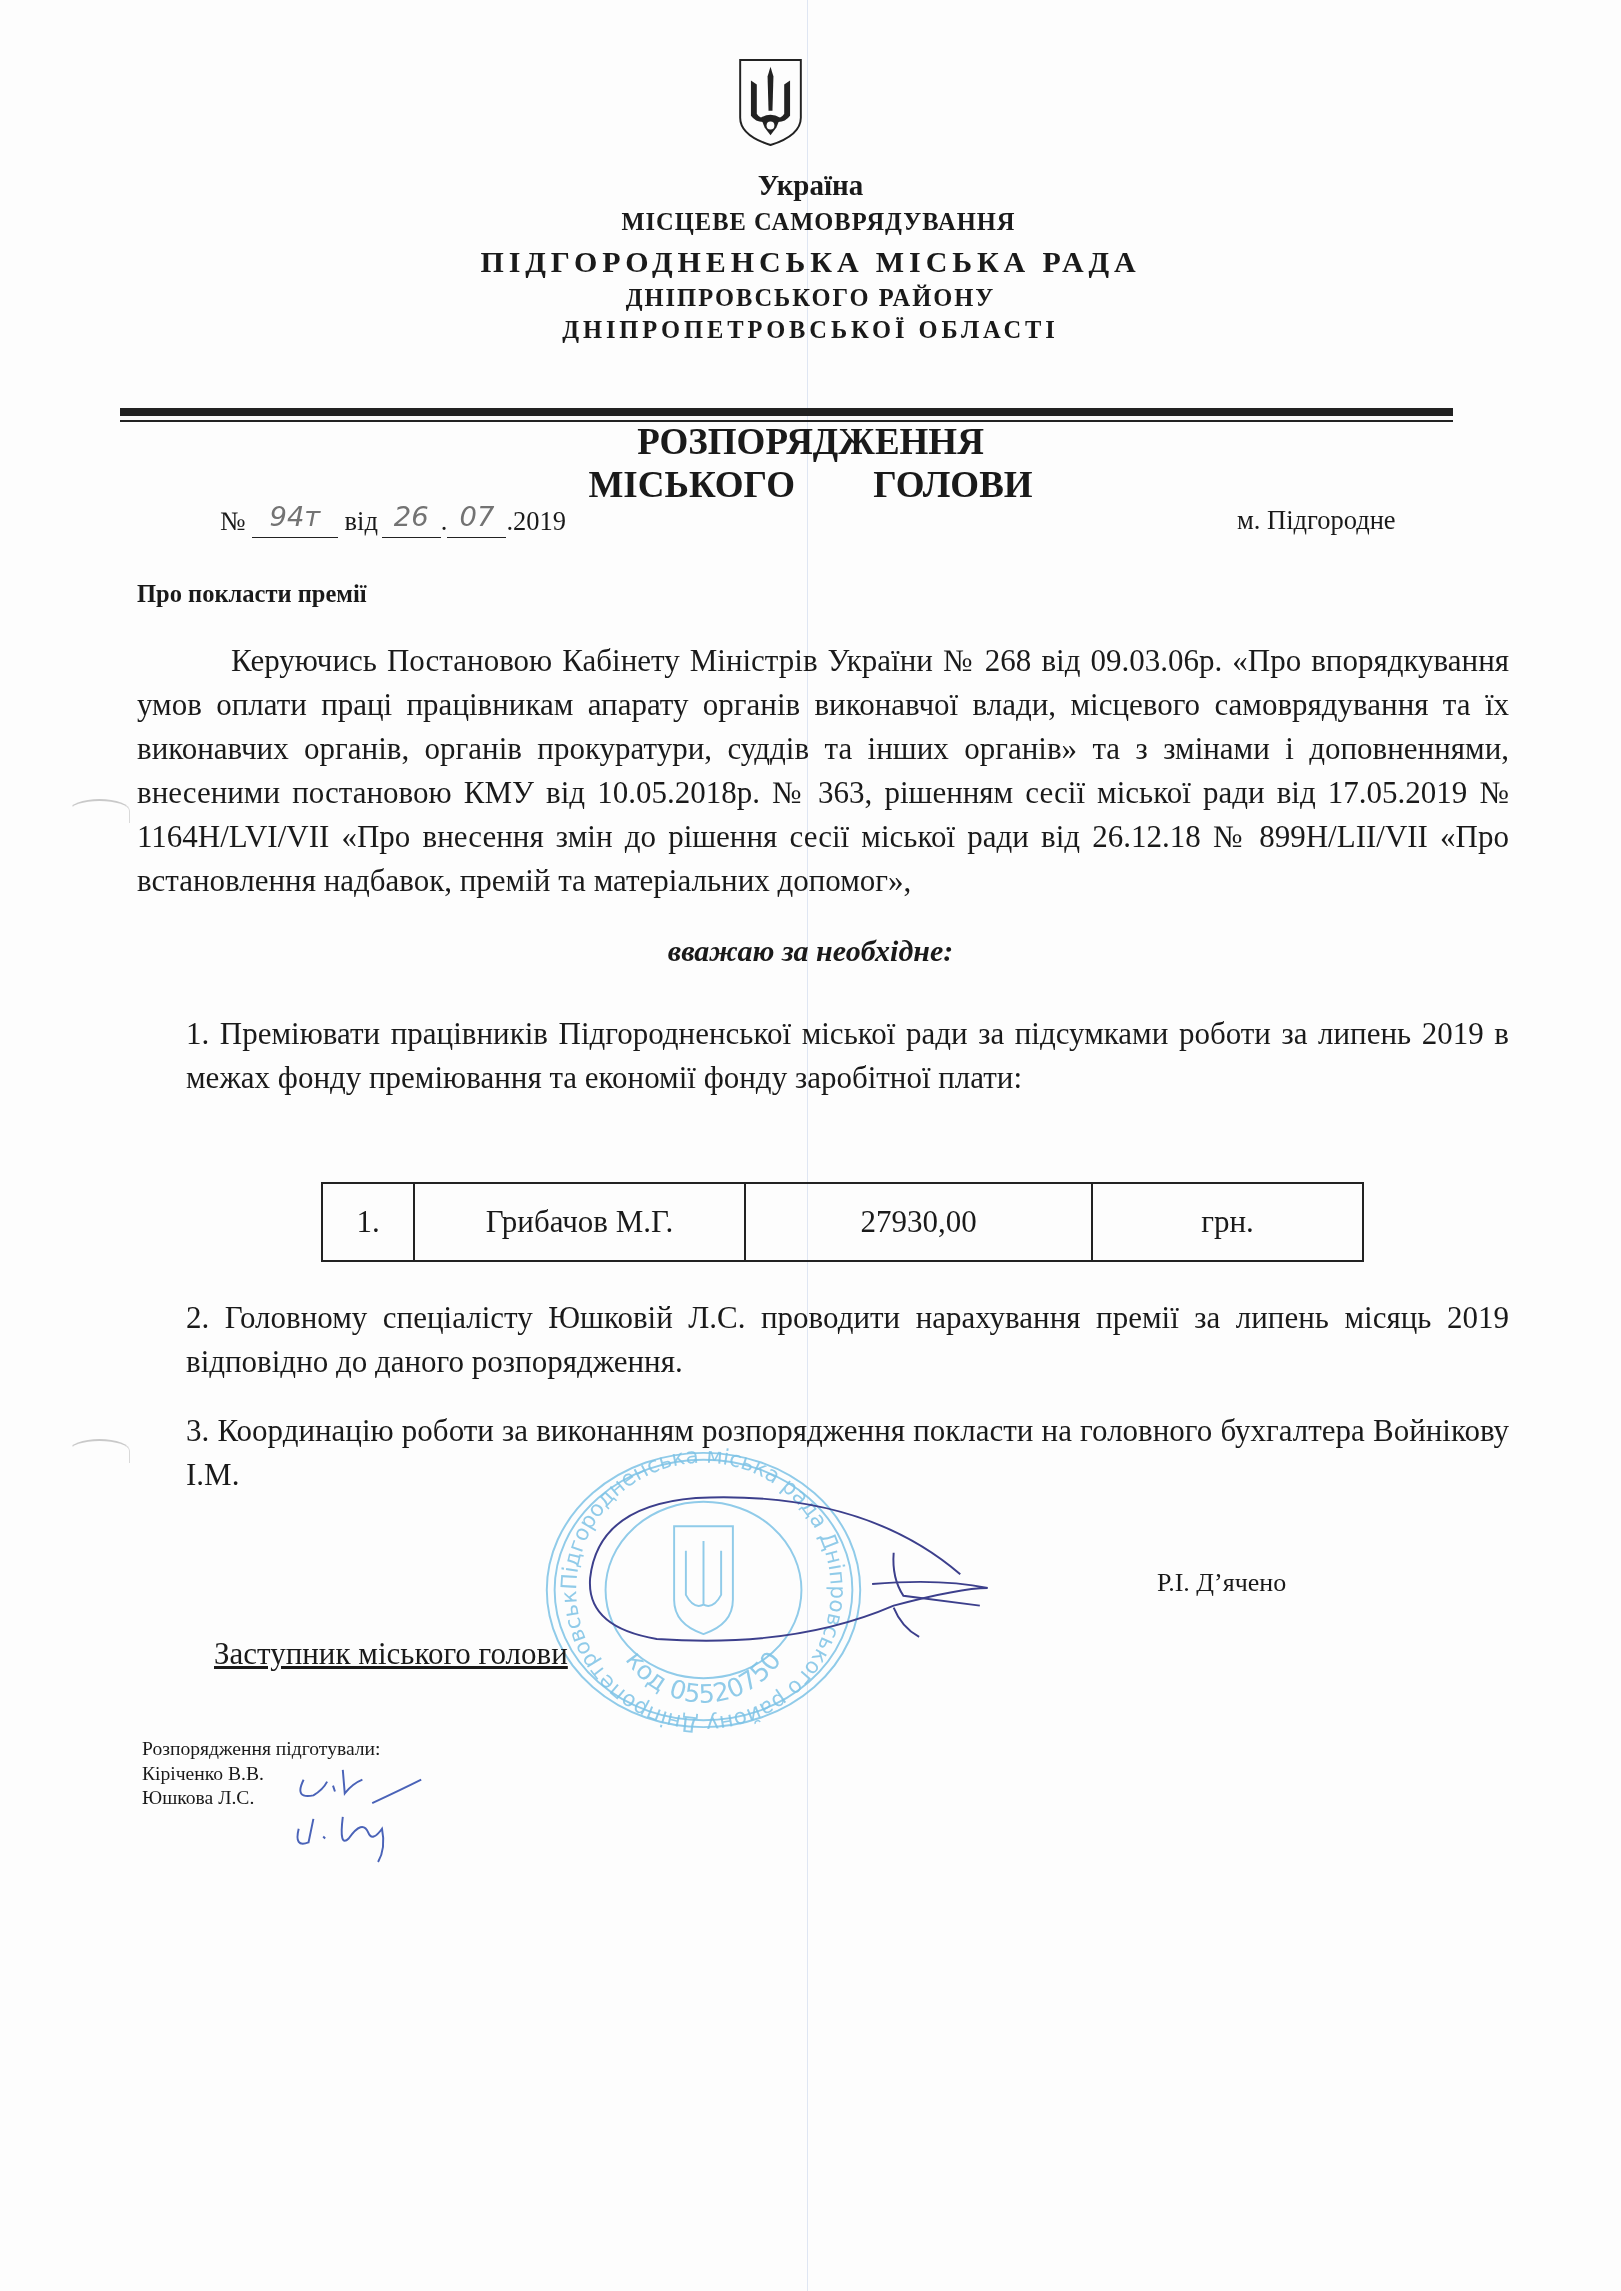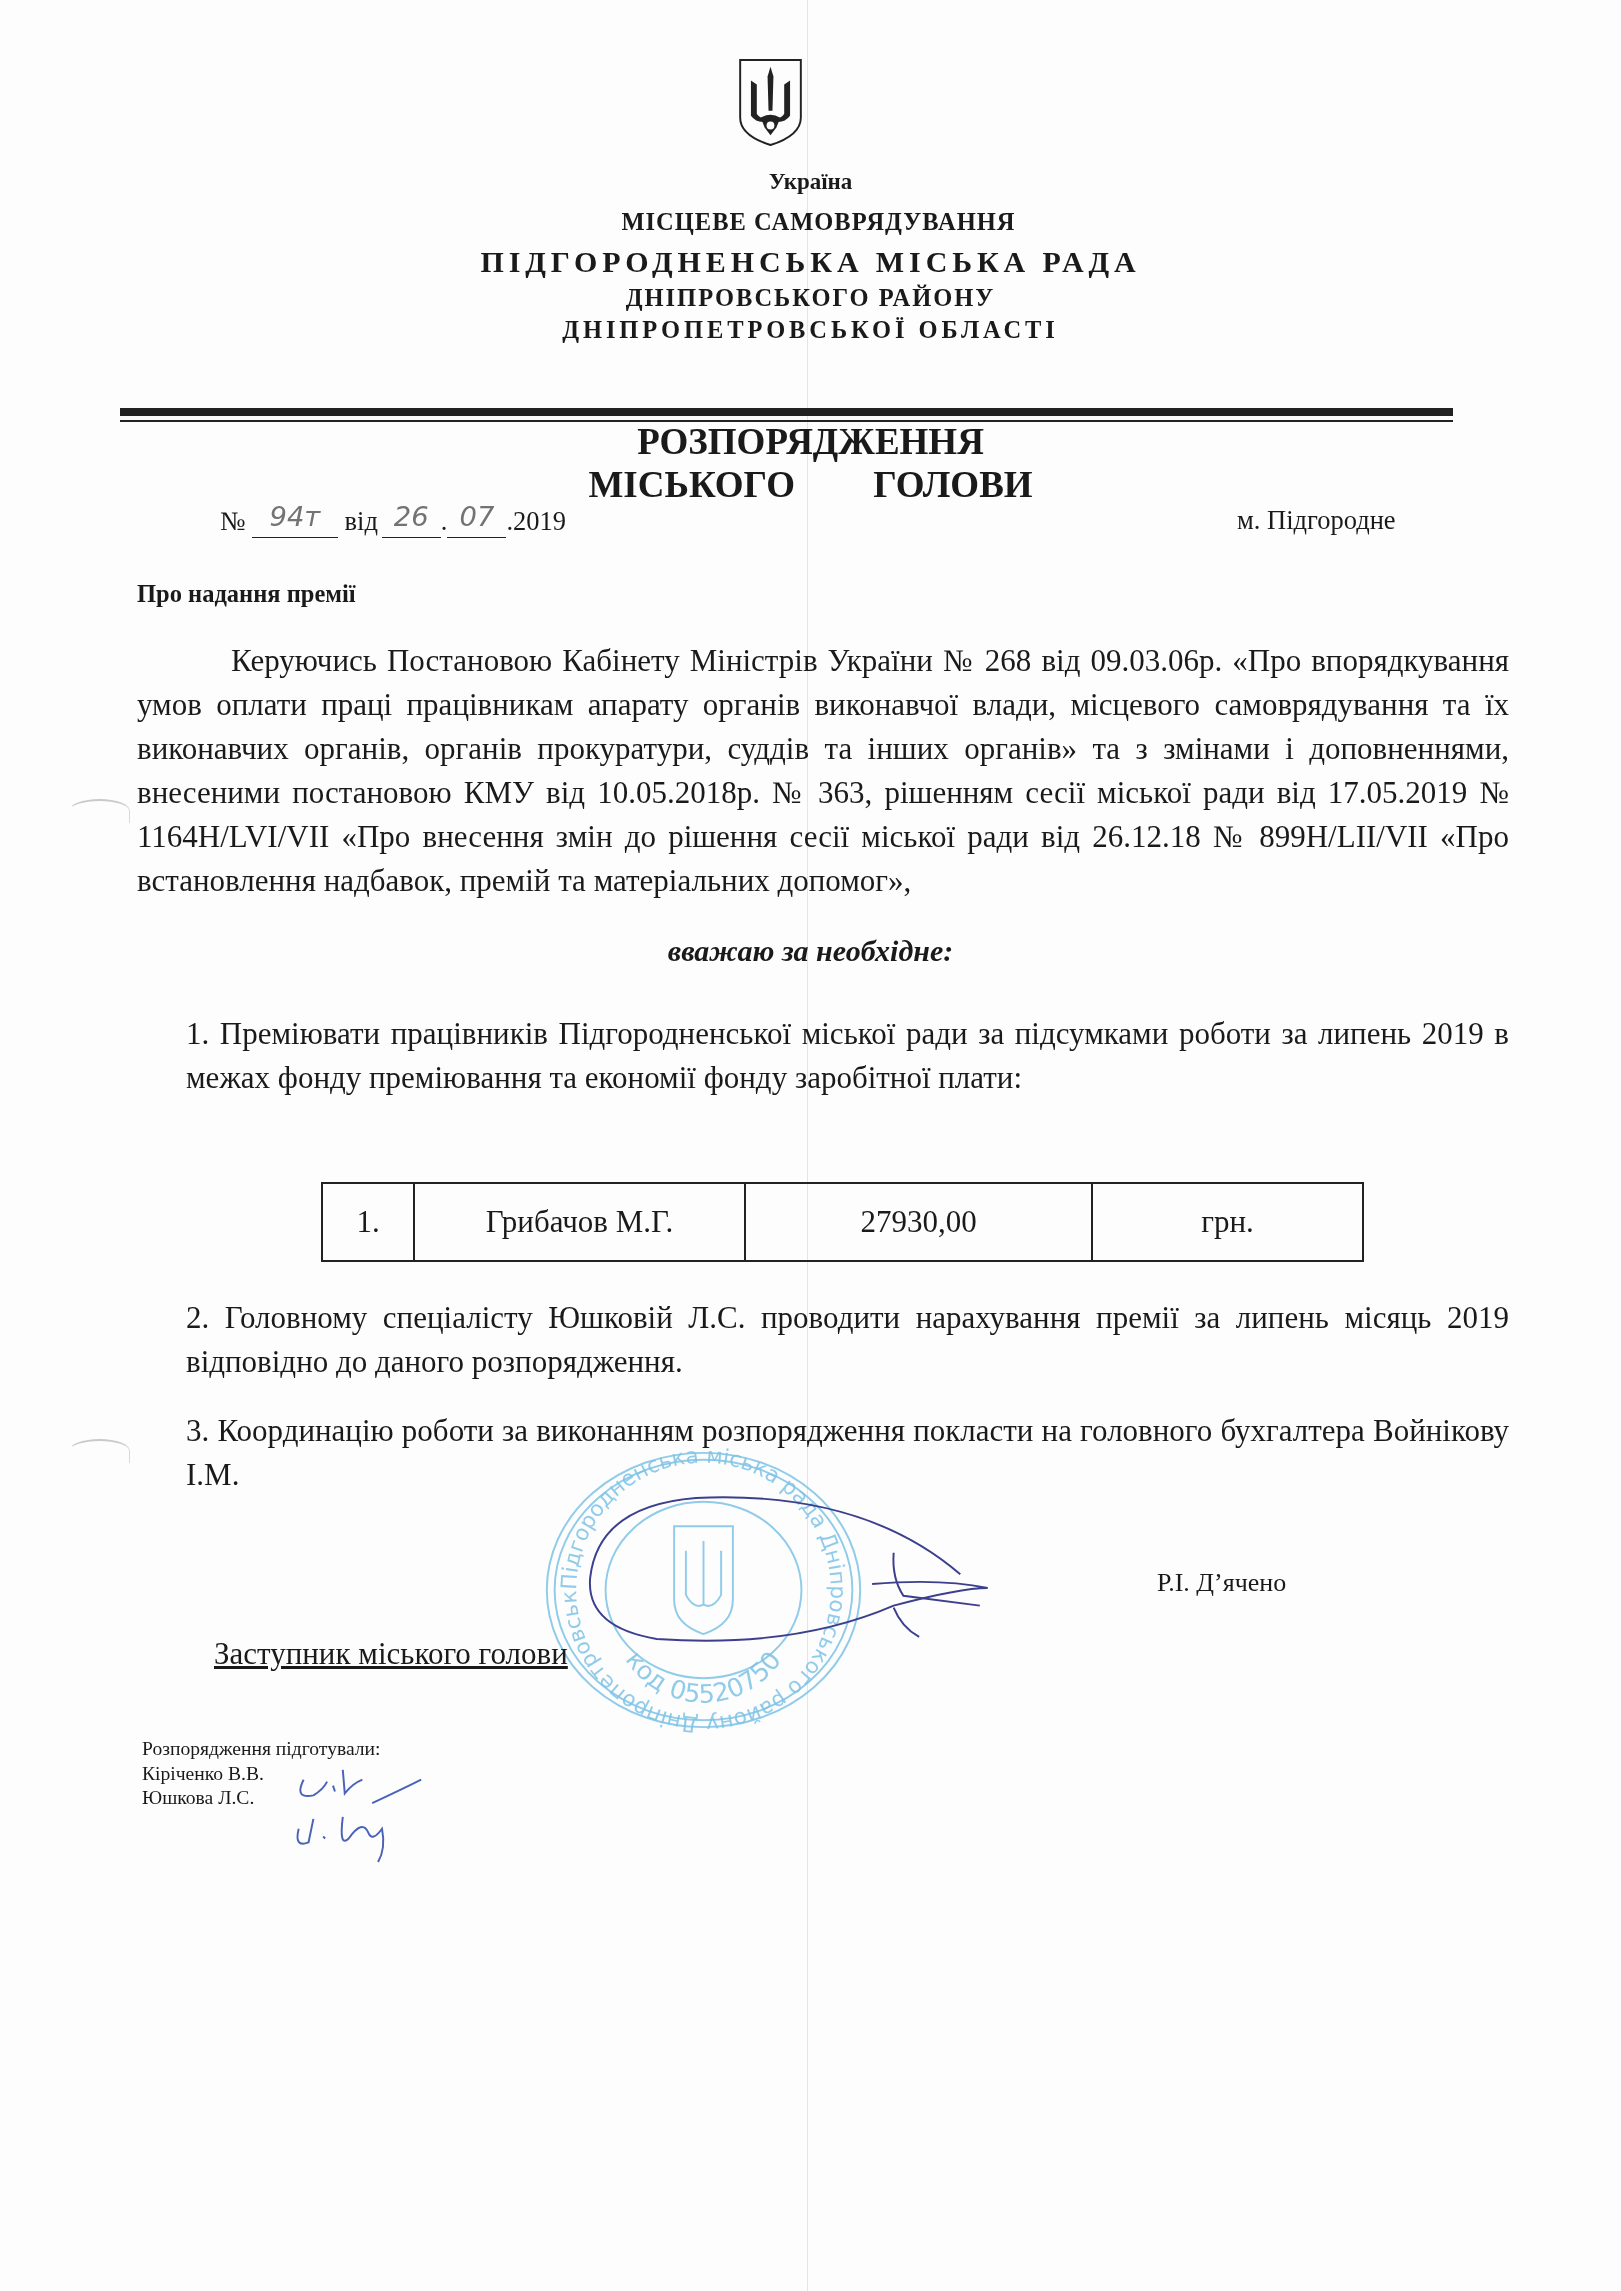--- a/index.html
+++ b/index.html
@@ -11,21 +11,21 @@
   .center-x { left: 0; width: 1621px; text-align: center; }
 
   
   .scan-line { left: 807px; top: 0; width: 1px; height: 2292px; background: #dfe6f3; }
 
   
   .hole { width: 59px; height: 21.6px; border-top: 2px solid #c9c9c9; border-radius: 50% 50% 0 0; border-left: 1px solid transparent; border-right: 1px solid #d9d9d9; }
 
   
   .emblem { left: 737px; top: 57px; width: 67px; height: 90px; }
-  .h-country { top: 169px; font-size: 23px; font-weight: bold; }
+  .h-country { top: 169px; font-size: 29px; font-weight: bold; }
   .h-selfgov { top: 208px; font-size: 24.5px; font-weight: bold; letter-spacing: 1px; padding-left: 8px; }
   .h-council { top: 245px; font-size: 30px; font-weight: bold; letter-spacing: 4.9px; }
   .h-district { top: 284px; font-size: 24.5px; font-weight: bold; letter-spacing: 2px; }
   .h-oblast { top: 316px; font-size: 24.5px; font-weight: bold; letter-spacing: 3.9px; }
 
   .rule-thick { left: 120px; top: 408px; width: 1333px; height: 7.8px; background: #222; }
   .rule-thin { left: 120px; top: 420px; width: 1333px; height: 2px; background: #222; }
 
   .doc-title { top: 420px; font-size: 37px; font-weight: bold; line-height: 43px; }
   .doc-title2 { top: 463px; font-size: 37px; font-weight: bold; line-height: 43px; word-spacing: 69px; }
@@ -89,21 +89,21 @@
 <div class="abs center-x doc-title">РОЗПОРЯДЖЕННЯ</div>
 <div class="abs center-x doc-title2">МІСЬКОГО ГОЛОВИ</div>
 
 <div class="abs num-line">
   <span>№</span>
   <span class="blank" style="width:86px;"><span class="hw">94т</span></span>
   <span>від</span><span class="blank" style="width:59px; margin-left:3.9px;"><span class="hw">26</span></span><span>.</span><span class="blank" style="width:59px;"><span class="hw">07</span></span><span>.2019</span>
 </div>
 <div class="abs place">м. Підгородне</div>
 
-<div class="abs subject">Про надання премії</div>
+<div class="abs subject">Про покласти премії</div>
 
 <div class="abs para" style="top:639px;">
   <p class="indent">Керуючись Постановою Кабінету Міністрів України № 268 від 09.03.06р. «Про впорядкування умов оплати праці працівникам апарату органів виконавчої влади, місцевого самоврядування та їх виконавчих органів, органів прокуратури, суддів та інших органів» та з змінами і доповненнями, внесеними постановою КМУ від 10.05.2018р. № 363, рішенням сесії міської ради від 17.05.2019 № 1164Н/LVI/VII «Про внесення змін до рішення сесії міської ради від 26.12.18 № 899Н/LII/VII «Про встановлення надбавок, премій та матеріальних допомог»,</p>
 </div>
 <div class="abs center-x decree">вважаю за необхідне:</div>
 
 <div class="abs item" style="top:1012px;">1. Преміювати працівників Підгородненської міської ради за підсумками роботи за липень 2019 в межах фонду преміювання та економії фонду заробітної плати:</div>
 
 <table class="award">
   <tbody>

